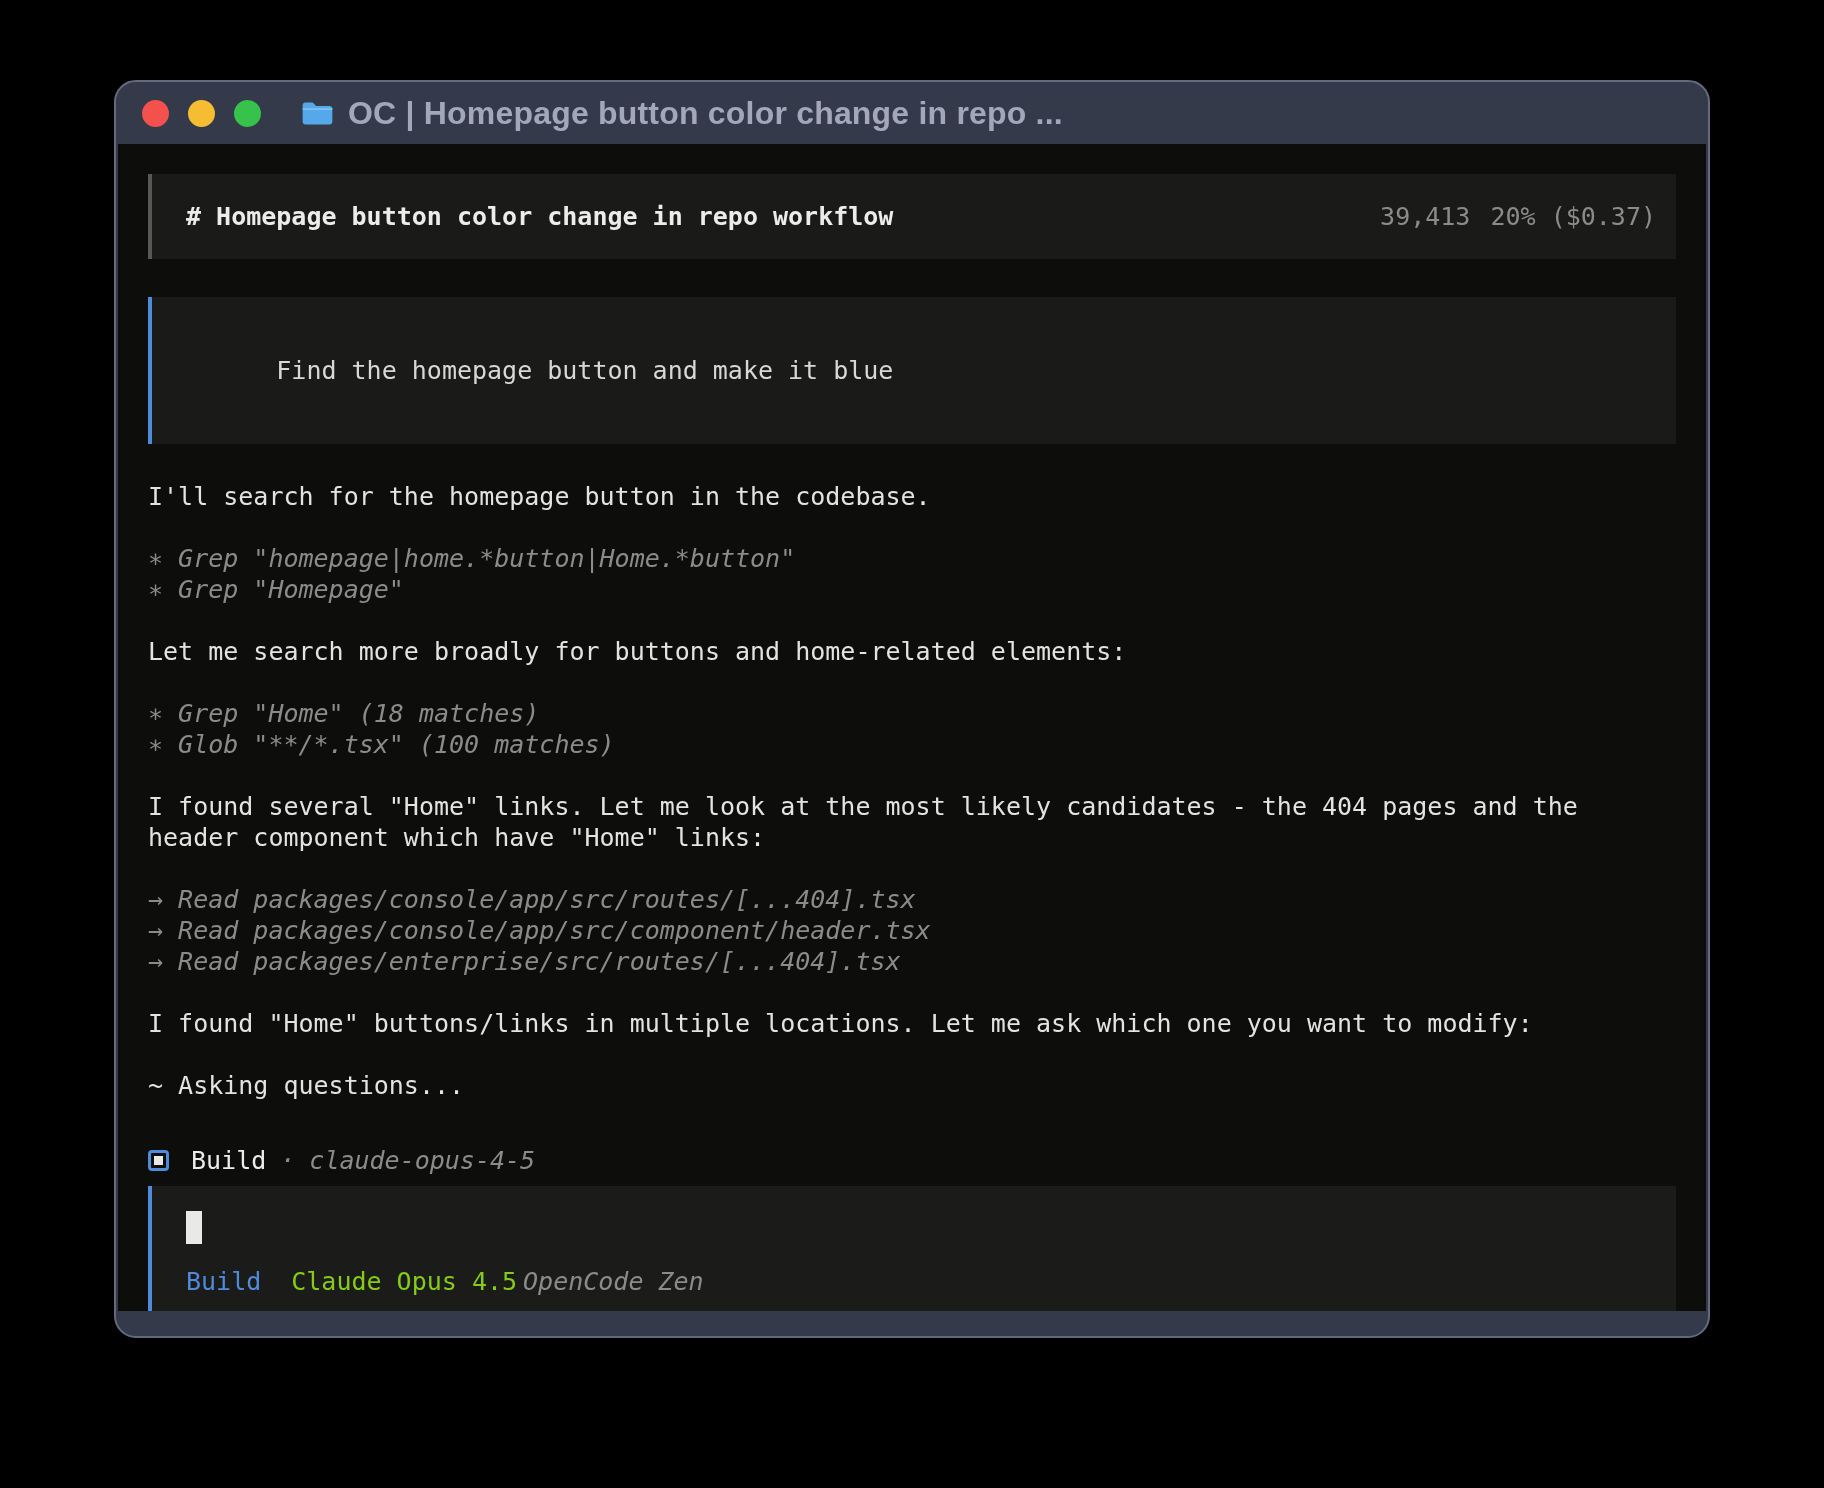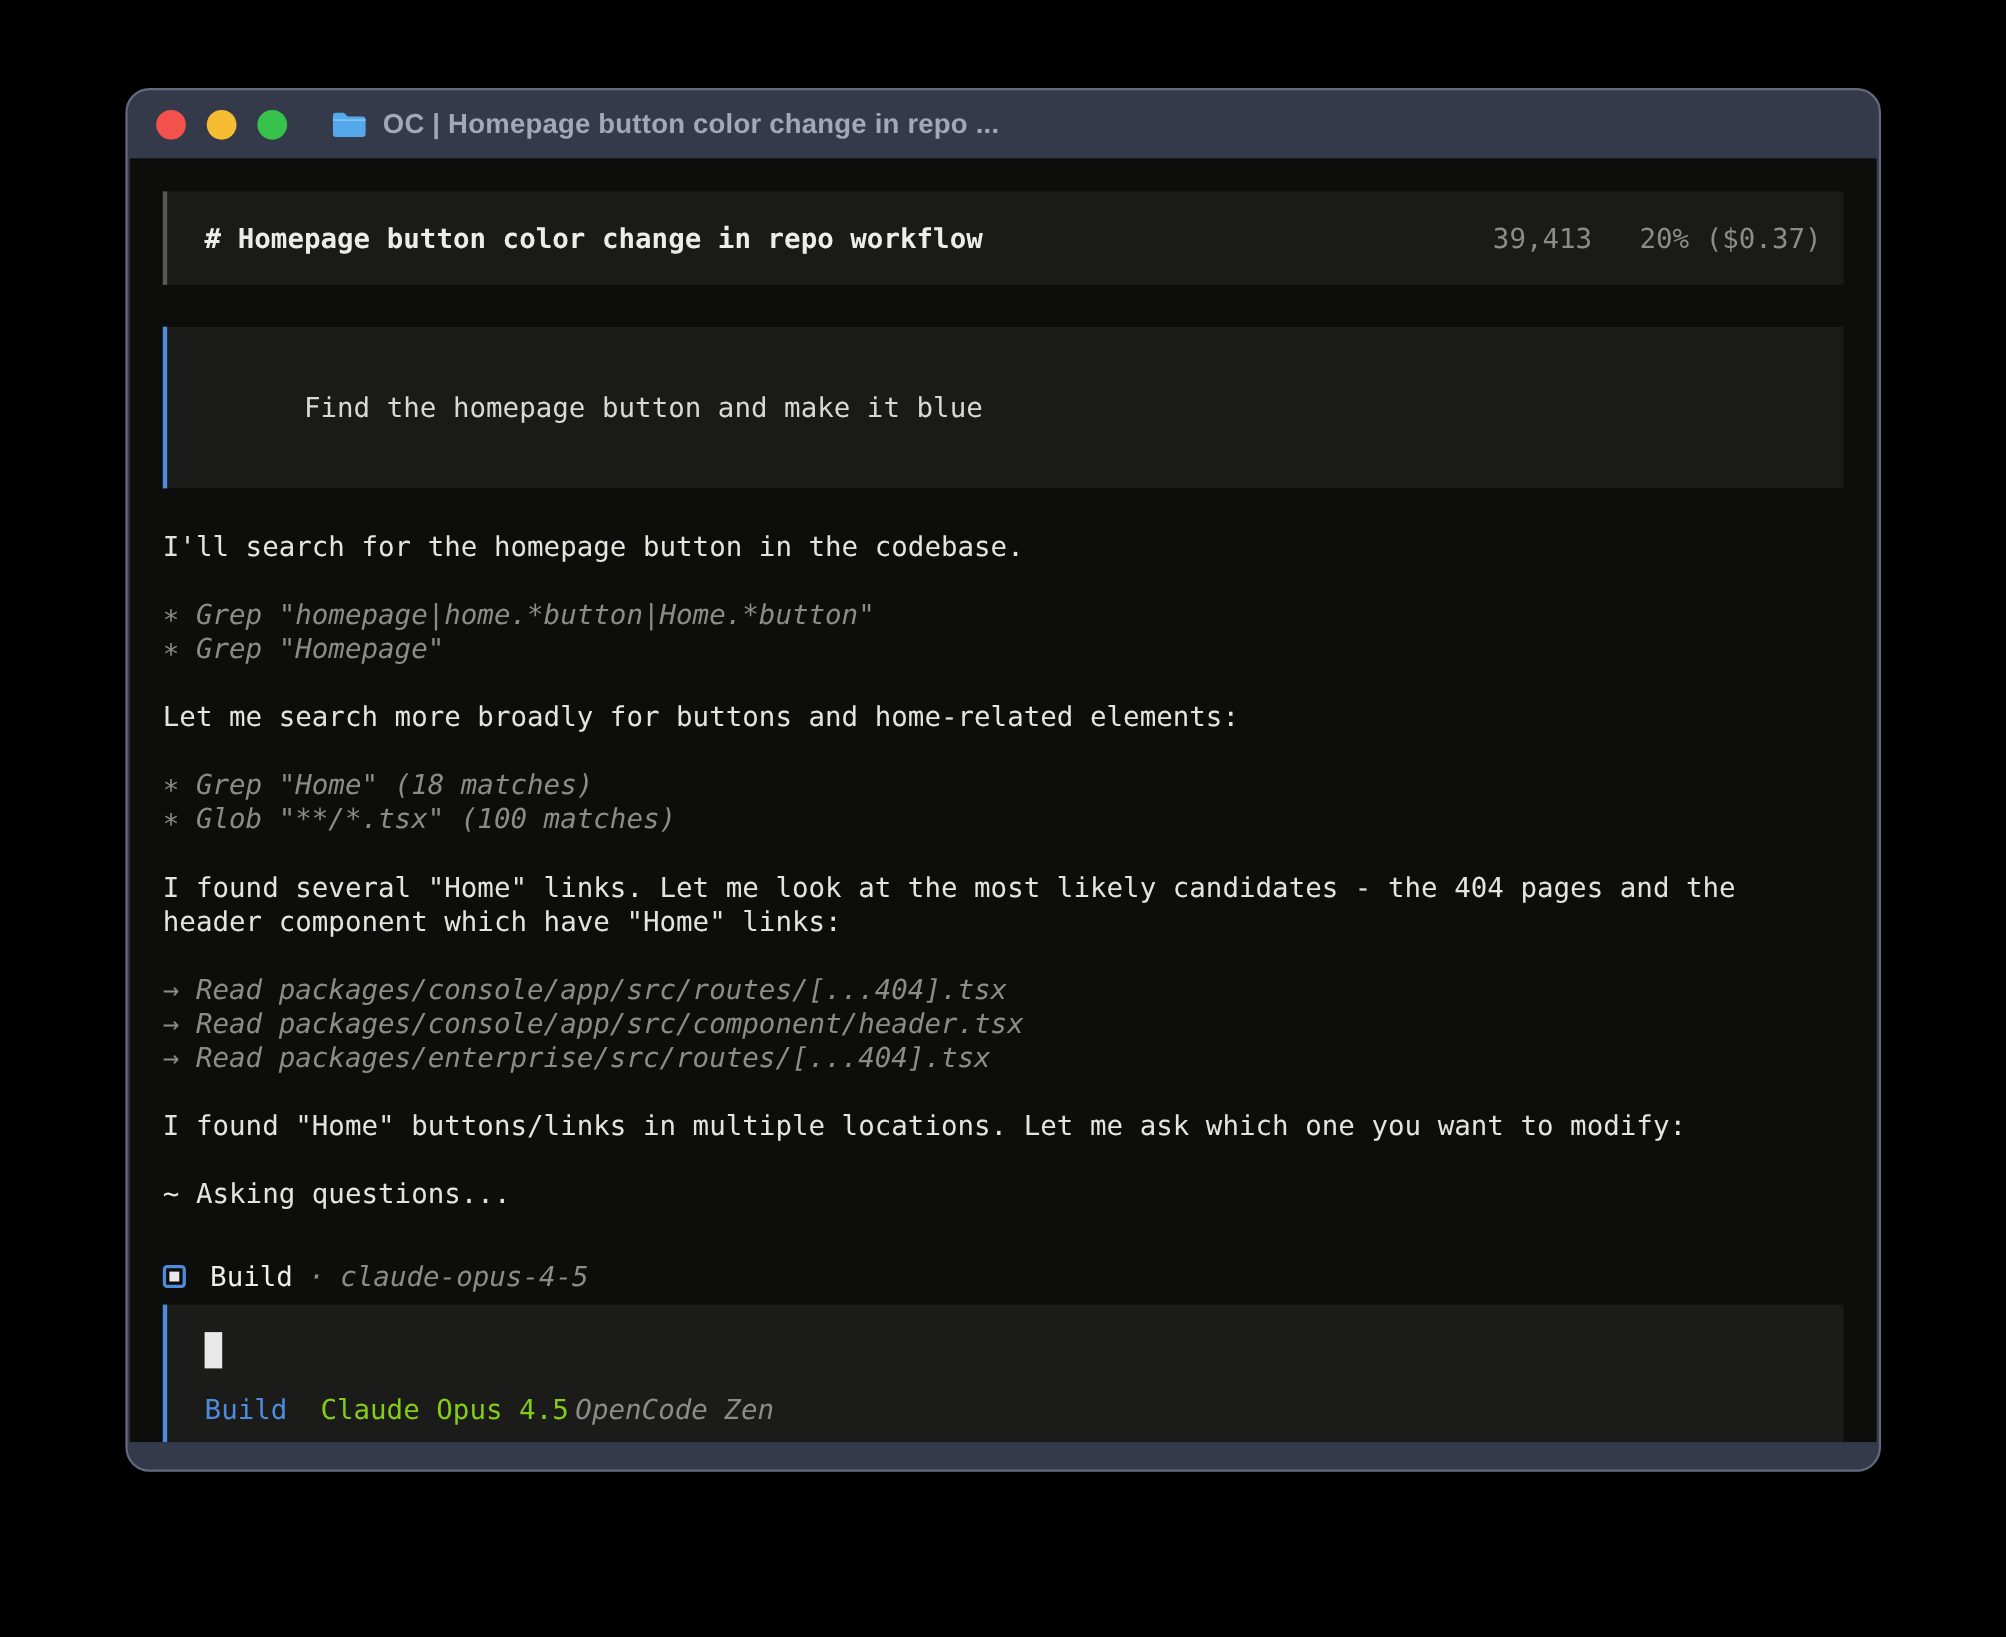--- a/index.html
+++ b/index.html
@@ -16,35 +16,35 @@
     height:62px;flex:0 0 auto;display:flex;align-items:center;padding:0 26px;
     font-family:"Liberation Sans", sans-serif;
   }
   .traffic-lights{display:flex;align-items:center;gap:19px;}
   .light{width:27px;height:27px;border-radius:50%;display:inline-block;}
   .light.red{background:#f2514c;}
   .light.yellow{background:#f6bd33;}
   .light.green{background:#37c24b;}
   .folder{margin-left:40px;display:inline-flex;align-items:center;}
   .window-title{
-    margin-left:14px;font-size:25px;font-weight:bold;color:#a2a7b9;letter-spacing:.2px;
+    margin-left:14px;font-size:32px;font-weight:bold;color:#a2a7b9;letter-spacing:.2px;
     white-space:nowrap;
   }
   .terminal{
     flex:1 1 auto;background:#0d0d0c;margin:0 2px 25px 2px;
     padding:0 30px 4px 30px;box-sizing:border-box;
     font-size:25px;line-height:31px;color:#e3e3e3;overflow:hidden;
   }
   .block{
     border-left:4px solid #585858;background:#1a1a19;
     padding:27px 20px 27px 34px;box-sizing:border-box;
   }
   .header-block{margin-top:30px;display:flex;justify-content:space-between;align-items:center;}
   .header-title{font-weight:bold;color:#ececec;white-space:pre;}
-  .header-stats{display:flex;gap:43px;color:#8b8b8b;white-space:pre;}
+  .header-stats{display:flex;gap:20px;color:#8b8b8b;white-space:pre;}
   .user-block{margin-top:38px;border-left-color:#4e8bdb;color:#d8d8d8;white-space:pre;}
   .transcript{margin-top:37px;}
   .line{min-height:31px;white-space:pre;}
   .dim{color:#8b8b8b;font-style:italic;}
   .normal{color:#e3e3e3;}
   .blank{color:transparent;}
   .build-row{margin-top:44px;display:flex;align-items:center;white-space:pre;}
   .agent-icon{
     width:15px;height:15px;border:3px solid #4e8bdb;border-radius:4px;
     display:inline-flex;align-items:center;justify-content:center;margin-right:22px;

